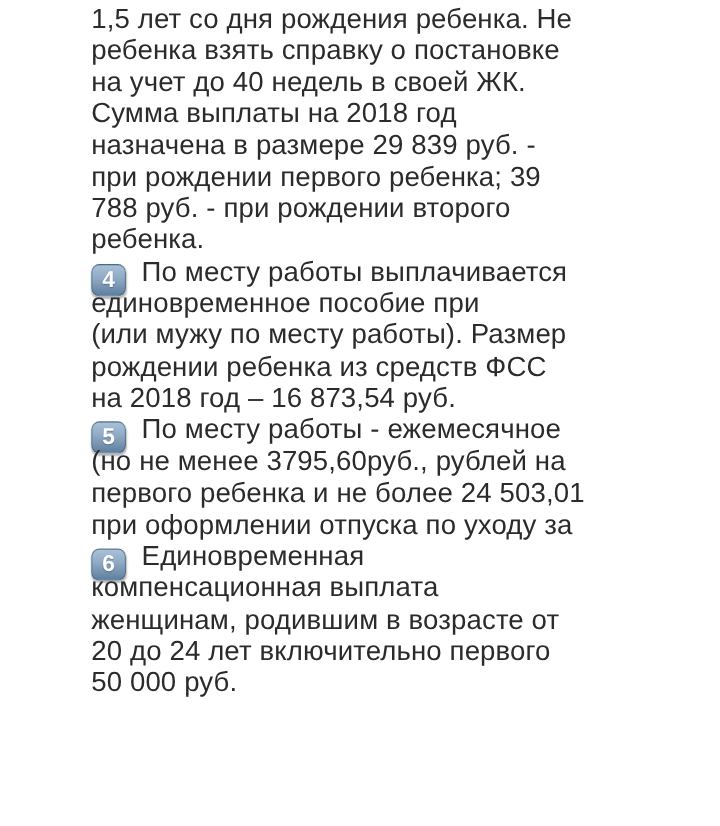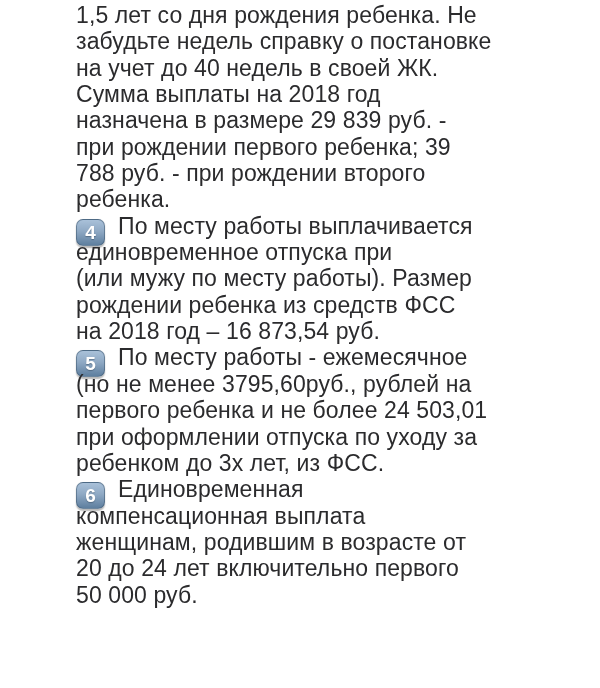--- a/index.html
+++ b/index.html
@@ -47,35 +47,34 @@
     font-weight: bold;
     color: #ffffff;
     text-shadow: 0 1px 1px rgba(40,60,80,0.45);
   }
 </style>
 </head>
 <body>
 
 <div class="caption-block" id="caption-root">
     <div class="line"><span>1,5 лет со дня рождения ребенка. Не</span></div>
-    <div class="line"><span>забудьте недель справку о постановке</span></div>
+    <div class="line"><span>ребенка взять справку о постановке</span></div>
     <div class="line"><span>на учет до 40 недель в своей ЖК.</span></div>
     <div class="line"><span>Сумма выплаты на 2018 год</span></div>
     <div class="line"><span>назначена в размере 29 839 руб. -</span></div>
     <div class="line"><span>при рождении первого ребенка; 39</span></div>
     <div class="line"><span>788 руб. - при рождении второго</span></div>
     <div class="line"><span>ребенка.</span></div>
     <div class="line"><span class="keycap"><span class="digit">4</span></span><span>По месту работы выплачивается</span></div>
-    <div class="line"><span>единовременное отпуска при</span></div>
+    <div class="line"><span>единовременное пособие при</span></div>
     <div class="line"><span>(или мужу по месту работы). Размер</span></div>
     <div class="line"><span>рождении ребенка из средств ФСС</span></div>
     <div class="line"><span>на 2018 год – 16 873,54 руб.</span></div>
     <div class="line"><span class="keycap"><span class="digit">5</span></span><span>По месту работы - ежемесячное</span></div>
     <div class="line"><span>(но не менее 3795,60руб., рублей на</span></div>
     <div class="line"><span>первого ребенка и не более 24 503,01</span></div>
     <div class="line"><span>при оформлении отпуска по уходу за</span></div>
-    <div class="line"><span>ребенком до 3х лет, из ФСС.</span></div>
     <div class="line"><span class="keycap"><span class="digit">6</span></span><span>Единовременная</span></div>
     <div class="line"><span>компенсационная выплата</span></div>
     <div class="line"><span>женщинам, родившим в возрасте от</span></div>
     <div class="line"><span>20 до 24 лет включительно первого</span></div>
     <div class="line"><span>50 000 руб.</span></div>
   </div>
 
 </body></html>

